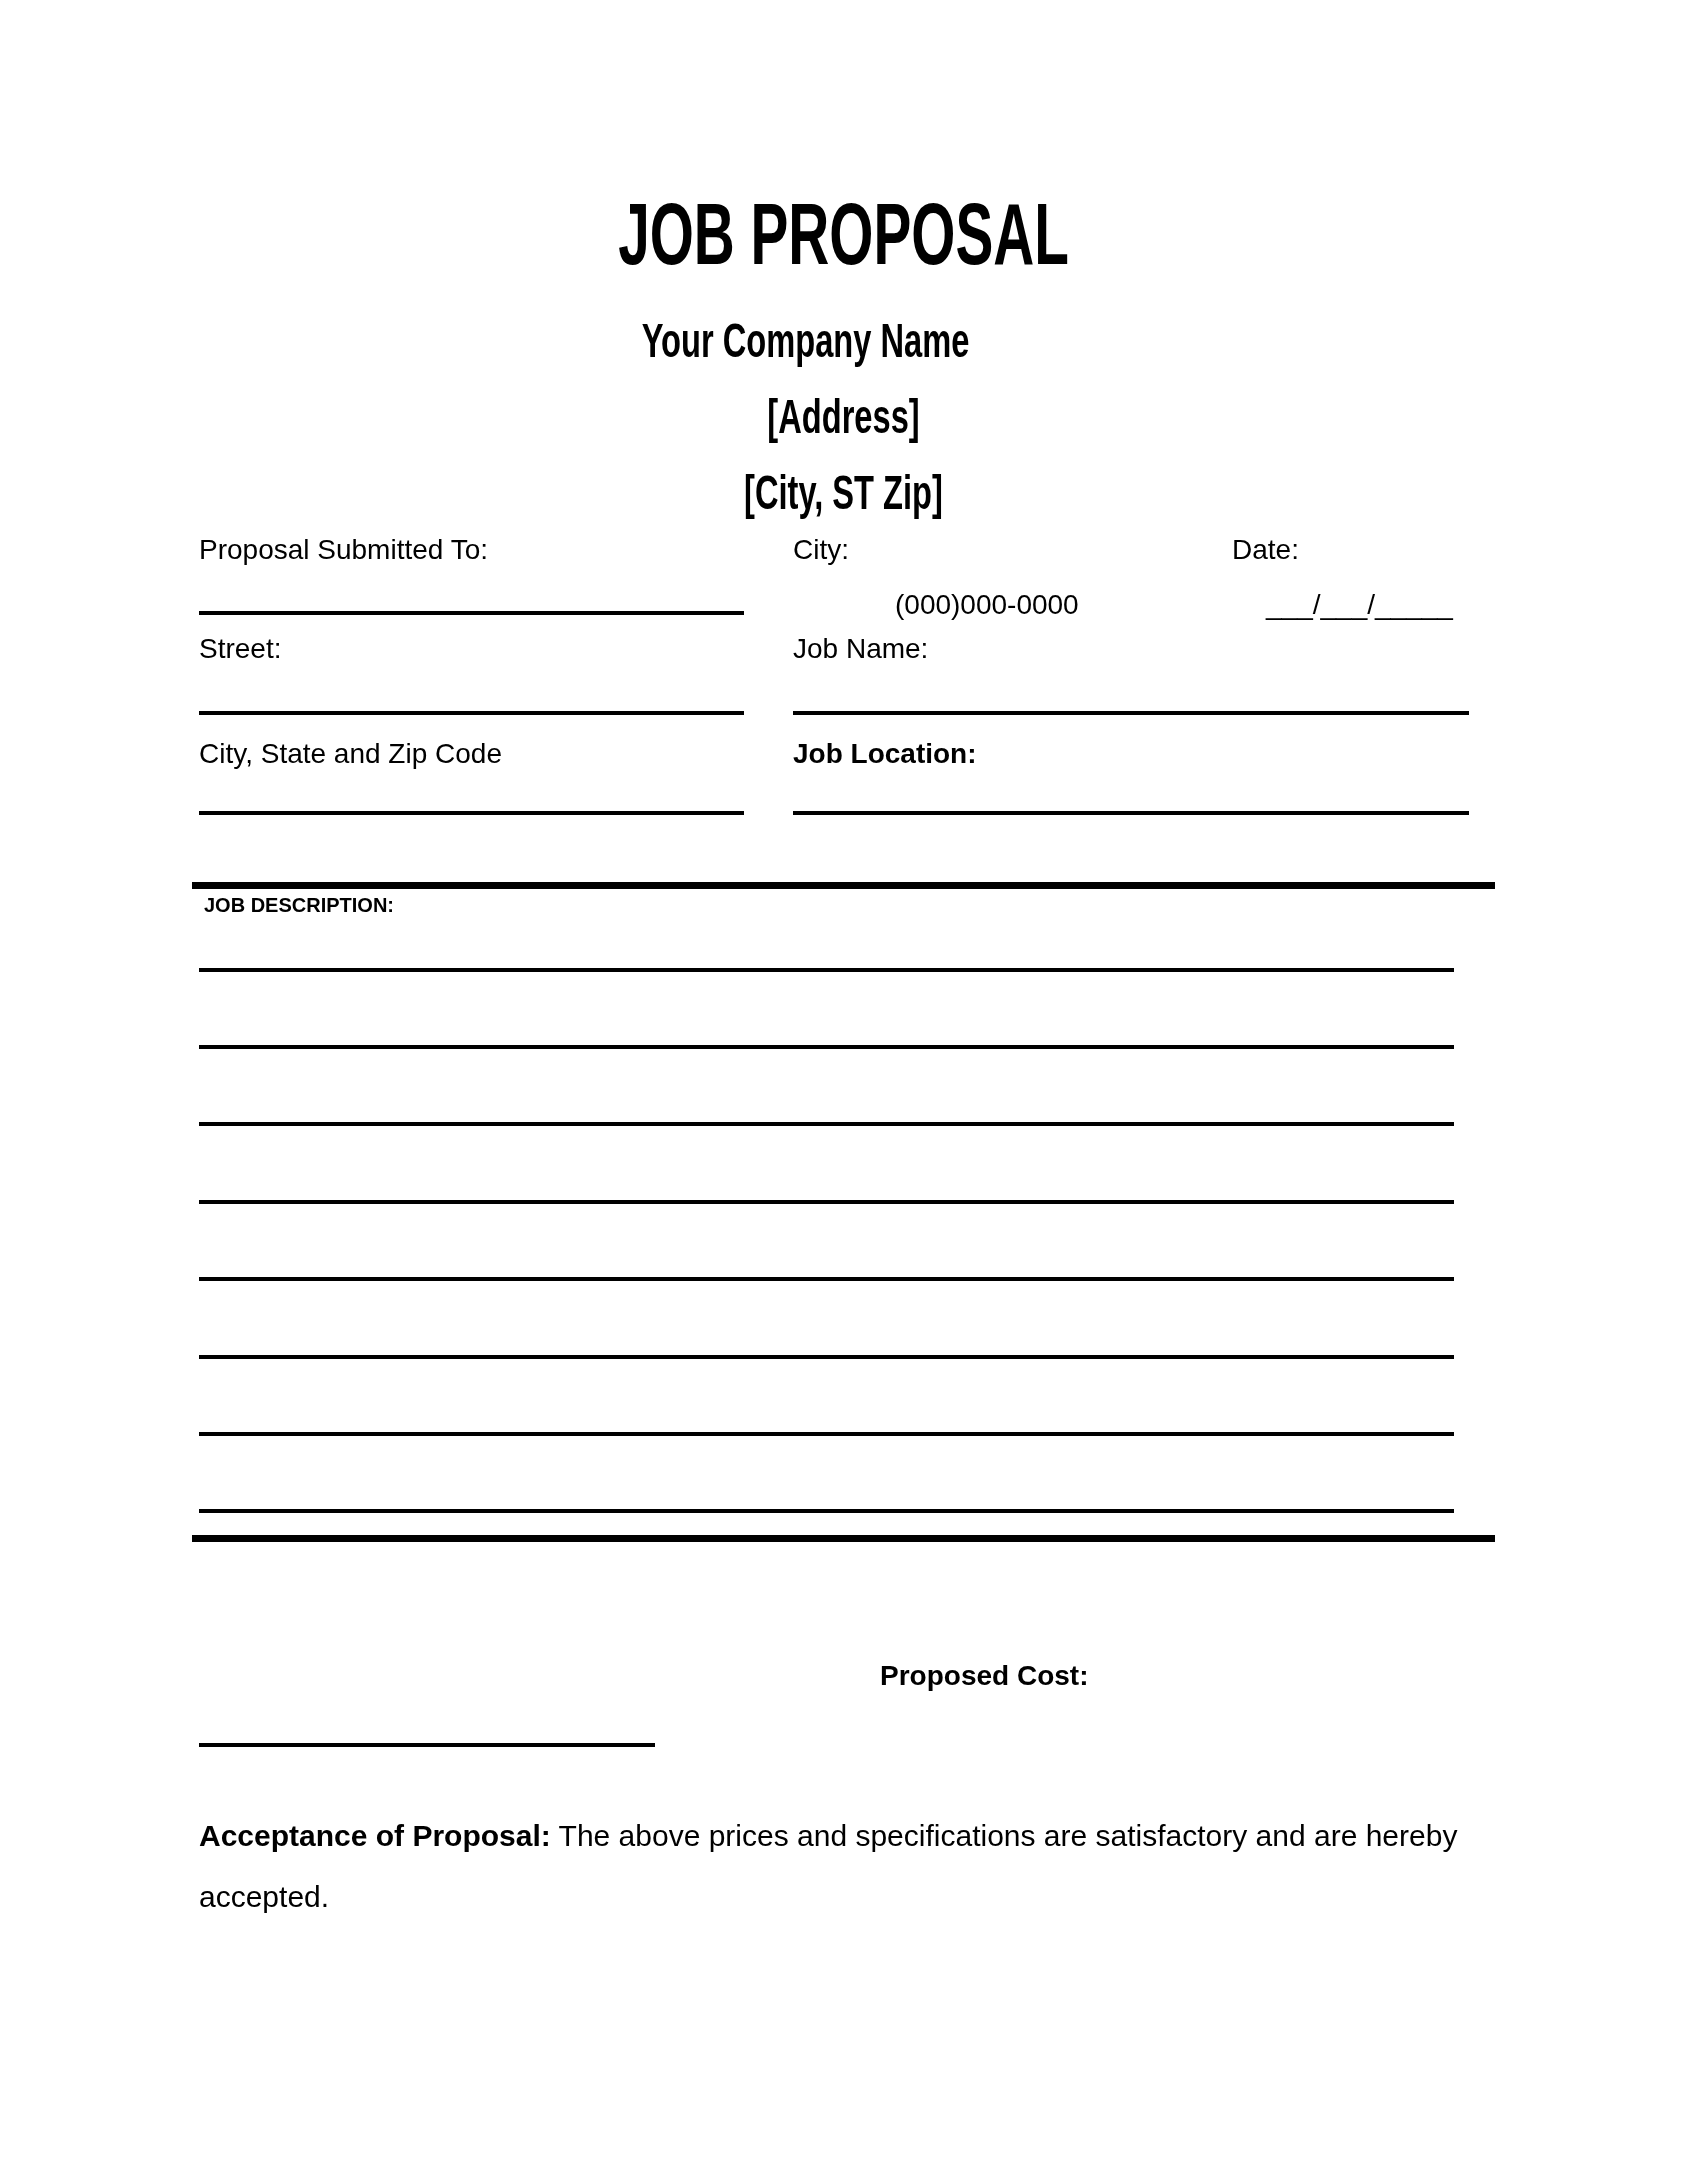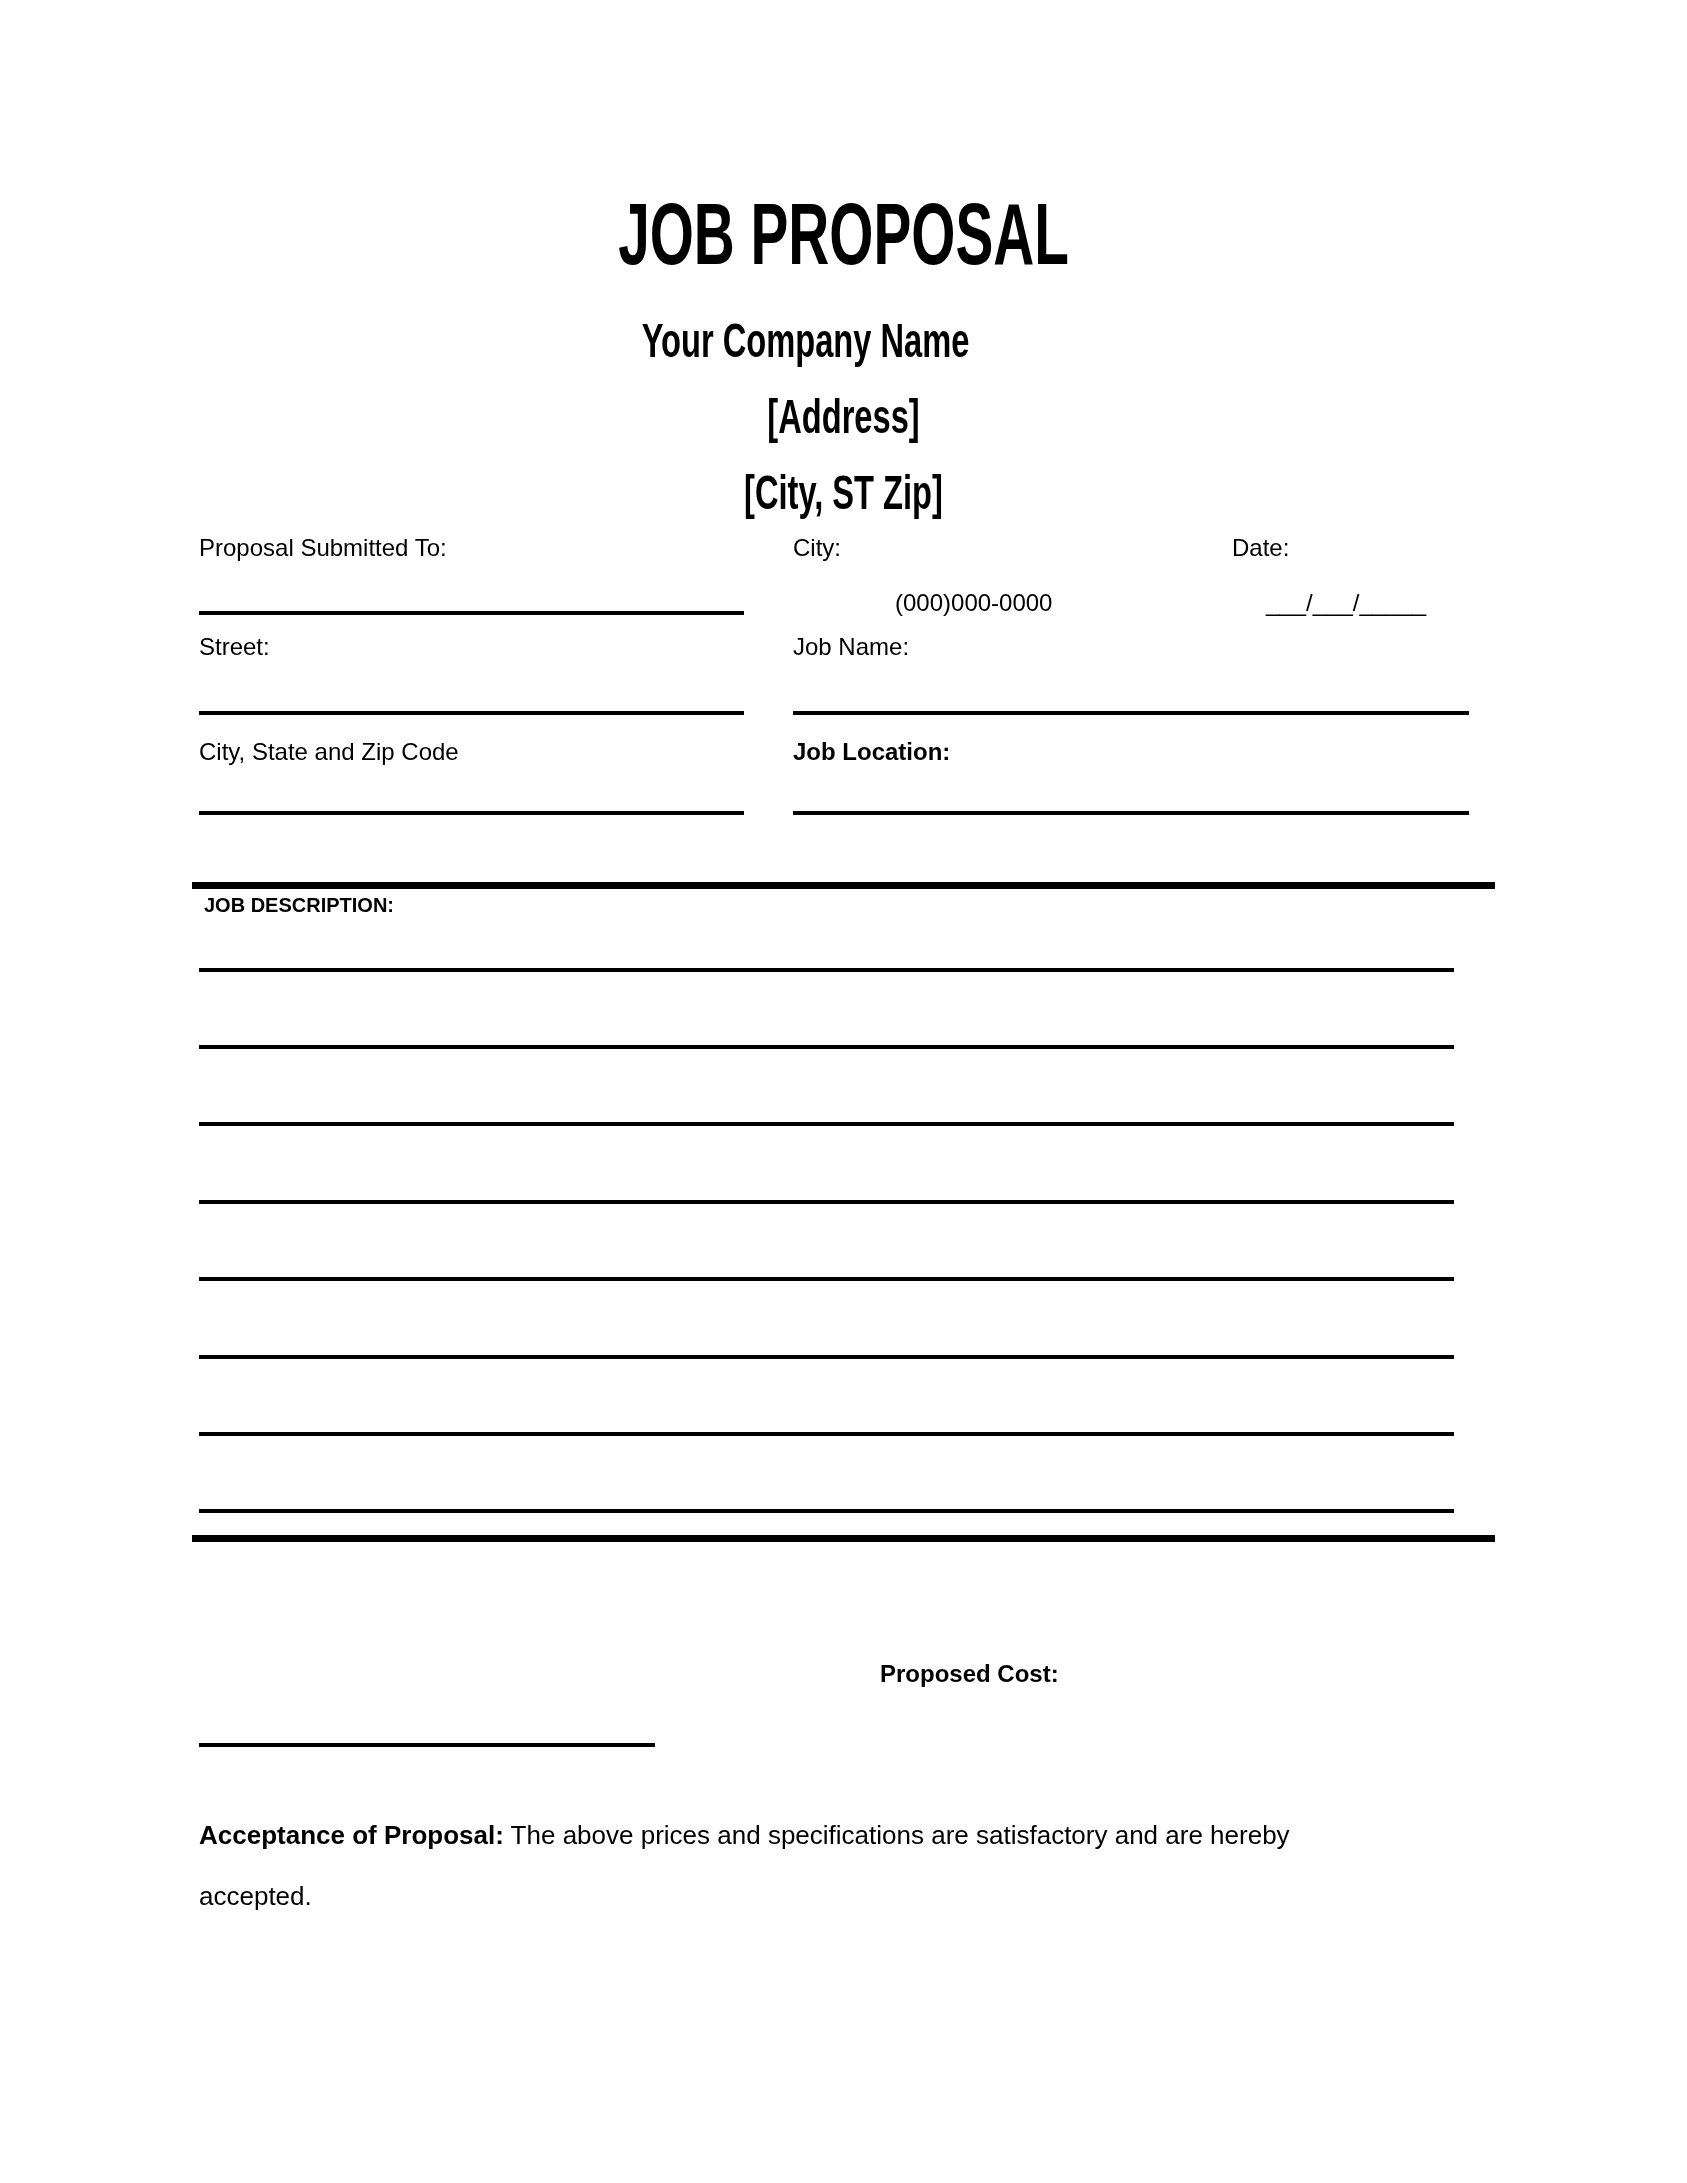--- a/index.html
+++ b/index.html
@@ -25,27 +25,27 @@
   .company-line{
     left:0;width:100%;
     text-align:center;
     font-size:48px;font-weight:bold;line-height:1;
     white-space:nowrap;
   }
   .company-name{top:317px;transform:translateX(-38px) scaleX(0.68);}
   .company-address{top:393px;transform:scaleX(0.68);}
   .company-citystzip{top:469px;transform:scaleX(0.68);}
   
-  .lbl{font-size:24px;line-height:1;white-space:nowrap;}
+  .lbl{font-size:28px;line-height:1;white-space:nowrap;}
   .bold{font-weight:bold;}
   
   .rule{background:#000000;height:3.5px;}
   .rule-thick{background:#000000;height:7px;}
   .desc-line{position:absolute;left:0;width:100%;height:3.5px;background:#000000;}
-  .para{font-size:26px;line-height:61px;}
+  .para{font-size:30px;line-height:61px;}
 </style>
 </head>
 <body>
 
 <div class="page">
 
   <div class="abs doc-title">JOB PROPOSAL</div>
 
   <div class="abs company-line company-name">Your Company Name</div>
   <div class="abs company-line company-address">[Address]</div>

